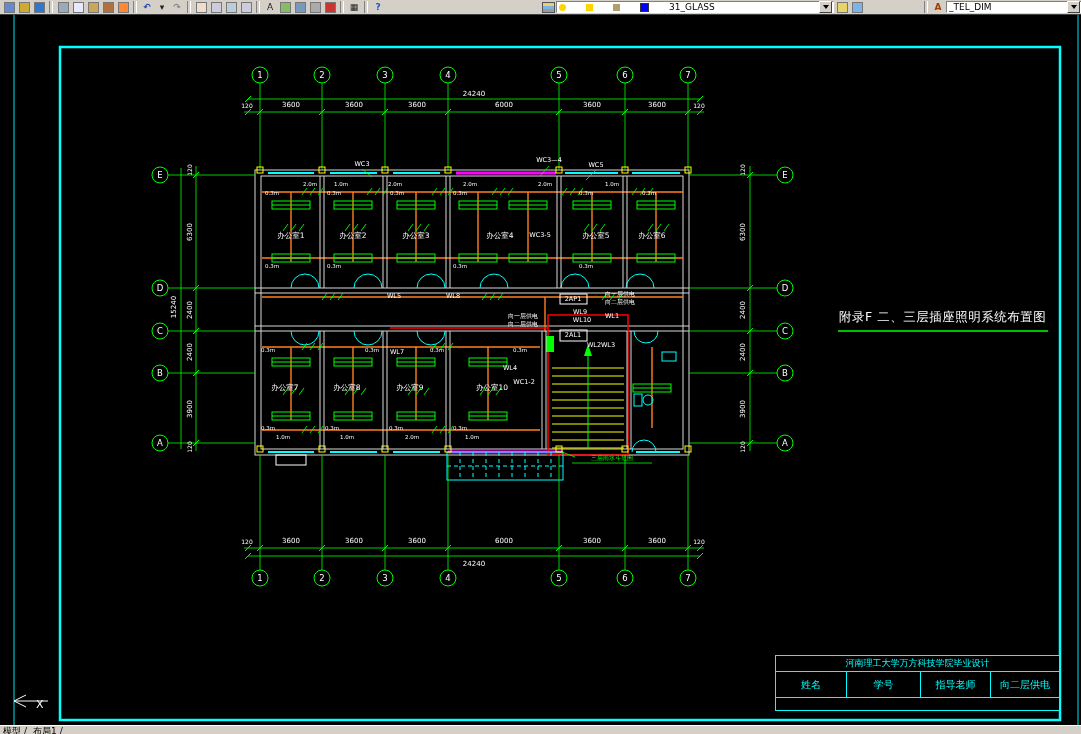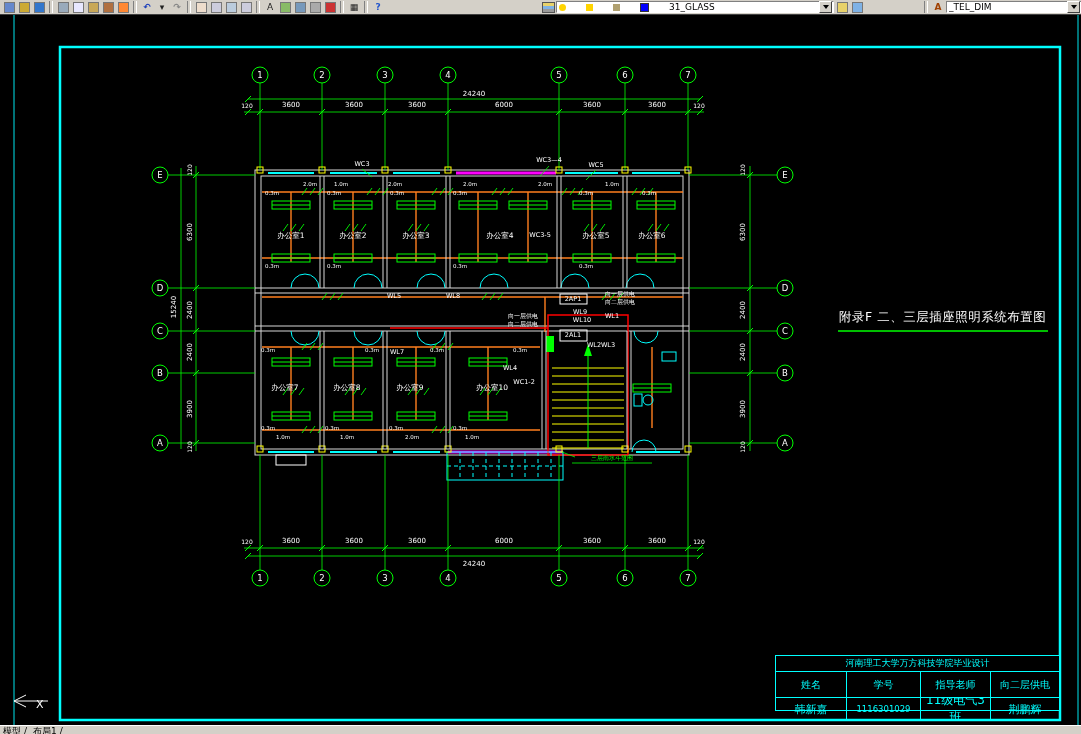--- a/index.html
+++ b/index.html
@@ -548,24 +548,18 @@
 <div class="dwg-title">附录F 二、三层插座照明系统布置图</div>
 
 <div class="tblock">
   <div class="tbh">河南理工大学万方科技学院毕业设计</div>
   <div class="tbr r1">
     <div class="tbc">姓名</div>
     <div class="tbc">学号</div>
     <div class="tbc">指导老师</div>
     <div class="tbc">向二层供电</div>
   </div>
-  <div class="tbr r2">
-    <div class="tbc">韩新嘉</div>
-    <div class="tbc small">1116301029</div>
-    <div class="tbc big">11级电气3班</div>
-    <div class="tbc">荆鹏辉</div>
-  </div>
 </div>
 
 <div class="statusbar">
   <span>模型</span><span>/</span>
   <span>布局1</span><span>/</span>
 </div>
 
 </body></html>

